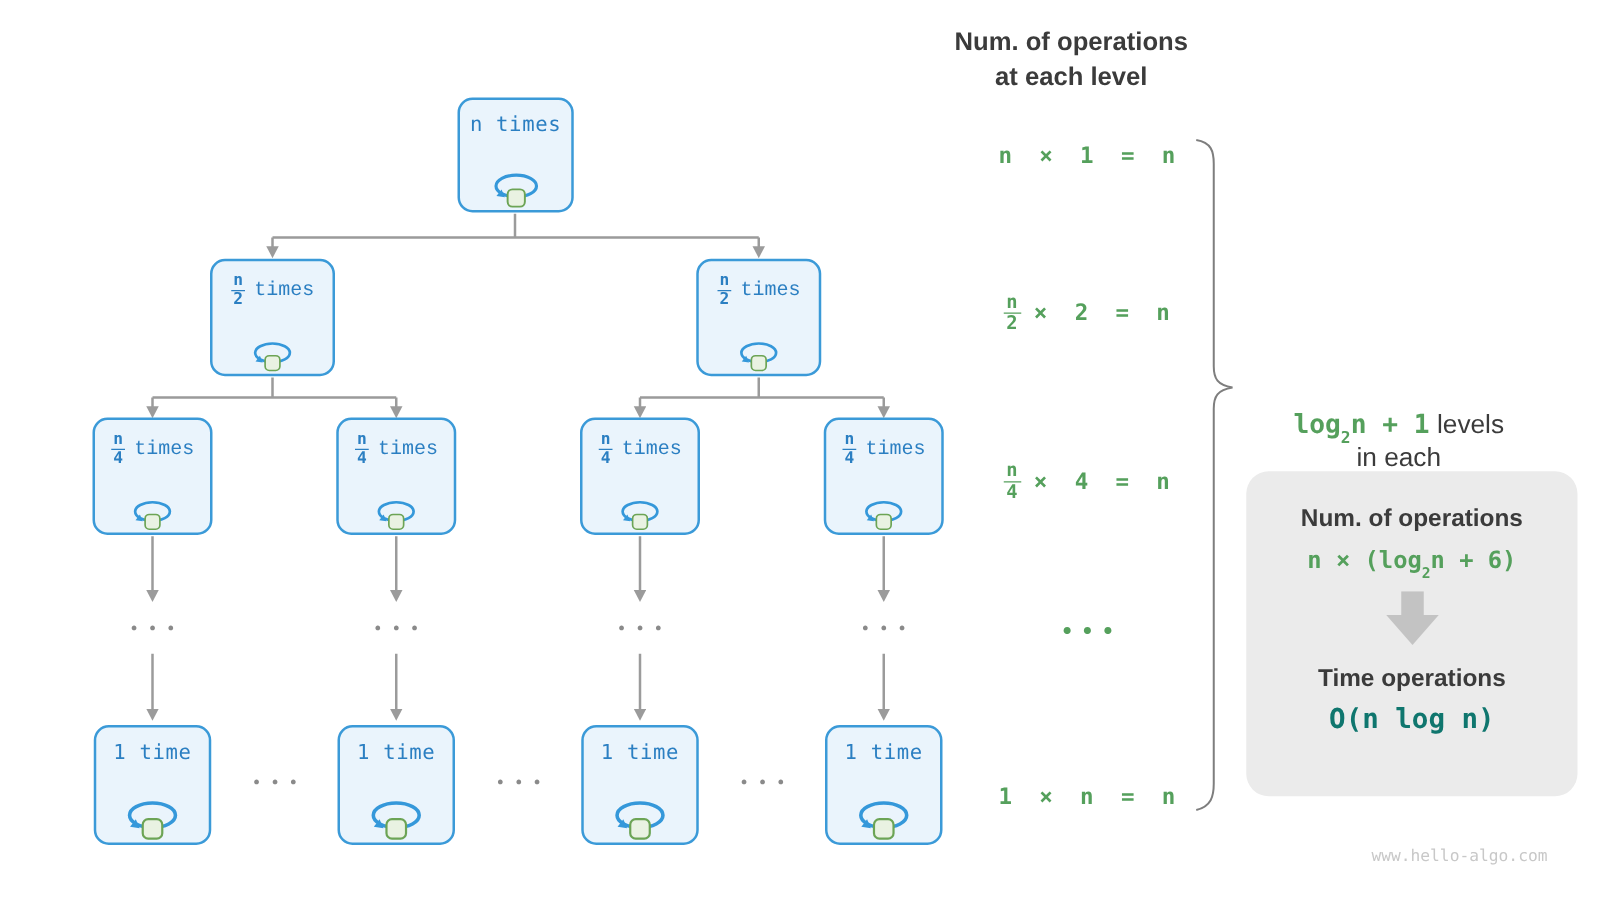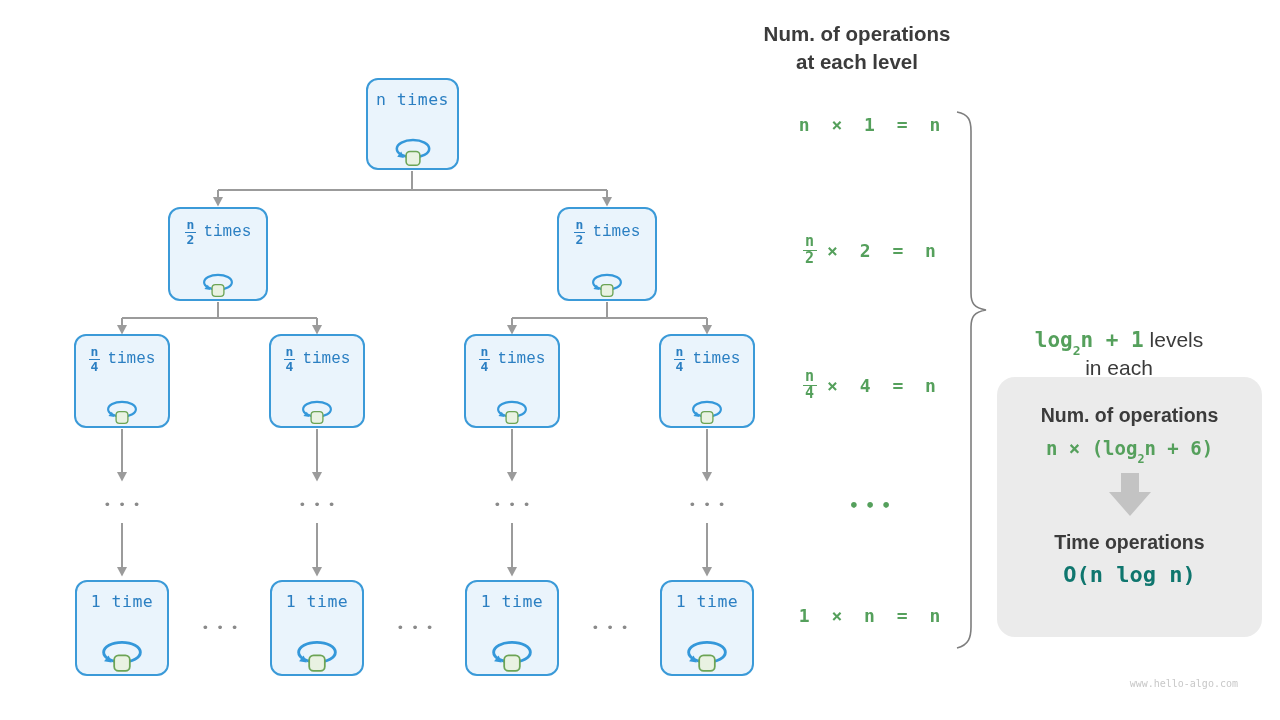--- a/index.html
+++ b/index.html
@@ -62,21 +62,21 @@
     font-weight:bold;font-size:19px;white-space:nowrap;
   }
   .block-arrow{margin-top:14px;width:44px;height:44px;}
   .summary-subtitle{margin-top:10px;color:#3b3b3b;font-weight:bold;font-size:19.5px;}
   .summary-complexity{
     margin-top:8px;color:#0f766e;font-family:"DejaVu Sans Mono",monospace;
     font-weight:bold;font-size:22px;white-space:nowrap;
   }
   .watermark{
     position:absolute;right:42px;top:678px;color:#c8c8c8;
-    font-family:"DejaVu Sans Mono",monospace;font-size:10px;
+    font-family:"DejaVu Sans Mono",monospace;font-size:13px;
   }
   .overlay{position:absolute;left:0;top:0;pointer-events:none;}
 </style>
 </head>
 <body>
 
 <div class="canvas">
 
   <svg width="0" height="0" style="position:absolute">
     <defs>
@@ -247,21 +247,21 @@
   <div class="formula" style="top:359px;height:52px;">
     <span class="frac">
       <span class="num">n</span>
       <span class="den">4</span>
     </span>
     <span>× 4 = n</span>
   </div>
 
   <div class="dots green" style="left:870px;top:505px;">•••</div>
 
-  <div class="formula" style="top:601px;height:28px;">1 × n = n</div>
+  <div class="formula" style="top:623px;height:28px;">1 × n = n</div>
 
   <div class="levels-note">
     <div><span class="green"><span>log</span><sub class="s2">2</sub><span>n + 1</span></span><span> levels</span></div>
     <div>in each</div>
   </div>
 
   <div class="summary-box">
     <div class="summary-title">Num. of operations</div>
     <div class="summary-formula"><span>n × (log</span><sub class="s2">2</sub><span>n + 6)</span></div>
     <svg class="block-arrow" viewBox="0 0 44 44">

